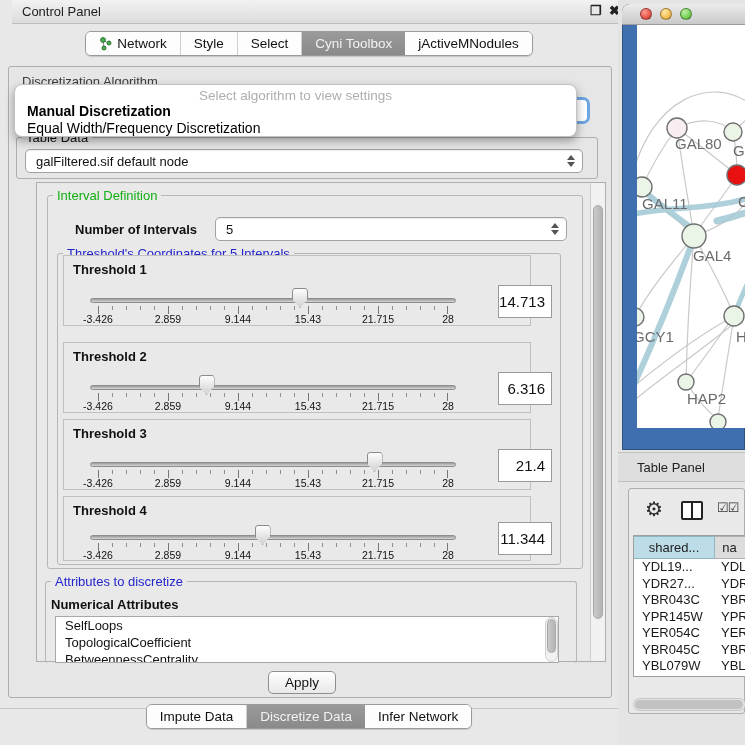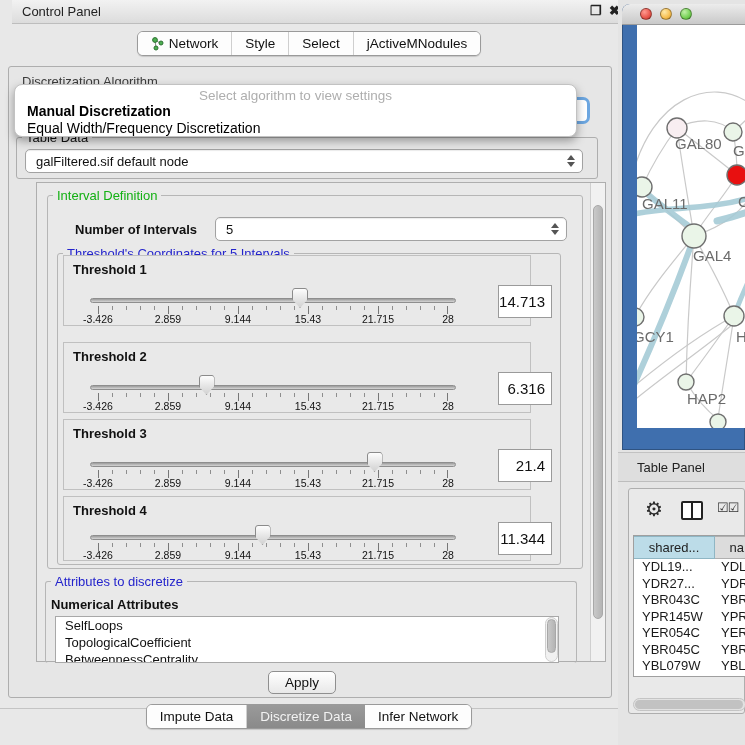--- a/index.html
+++ b/index.html
@@ -78,21 +78,21 @@
   #table-panel-bar span { position:absolute; left:19px; top:7px; font-size:13px; color:#222; }
   #table-panel-box { position:absolute; left:10px; top:488px; width:117px; height:226px; background:#e9e9e9; border:1px solid #aeaeae; border-radius:3px; }
   #tp-toolbar { position:absolute; left:0; top:0; width:100%; height:44px; }
   #gear { position:absolute; left:16px; top:8px; font-size:20px; color:#2c2c2c; }
   #col-icon { position:absolute; left:52px; top:12px; width:22px; height:19px; background:#fff; border:2px solid #222; border-radius:2px; }
   #col-icon::after { content:""; position:absolute; left:8px; top:0; width:2px; height:100%; background:#222; }
   #checks { position:absolute; left:88px; top:11px; font-size:13px; color:#333; letter-spacing:-1px; }
   #tp-table { position:absolute; left:4px; top:46px; width:113px; height:142px; background:#fff; border:1px solid #9f9f9f; border-right:none; overflow:hidden; }
   .tp-header { display:flex; height:23px; font-size:13px; color:#222; }
   .tp-header .c1 { width:81px; background:#bcdce8; border:1px solid #8fb6c4; border-left:none; text-align:center; line-height:21px; }
-  .tp-header .c2 { flex:1; background:#dcdcdc; border-top:1px solid #b0b0b0; border-bottom:1px solid #b0b0b0; text-align:right; line-height:21px; padding-right:2px; }
+  .tp-header .c2 { flex:1; background:#dcdcdc; border-top:1px solid #b0b0b0; border-bottom:1px solid #b0b0b0; text-align:center; line-height:21px; padding-right:2px; }
   .tp-row { display:flex; height:16.5px; font-size:13px; color:#1a1a1a; }
   .tp-row .c1 { width:81px; padding-left:8px; white-space:nowrap; overflow:hidden; }
   .tp-row .c2 { flex:1; padding-left:6px; white-space:nowrap; overflow:hidden; }
   #tp-hscroll { position:absolute; left:4px; top:209px; width:113px; height:13px; background:#e2e2e2; border:1px solid #c4c4c4; border-radius:7px; }
   #tp-hscroll .h-thumb { position:absolute; left:1px; top:1px; width:108px; height:9px; background:#c2c2c2; border-radius:5px; }
 
   svg text { font-family:"Liberation Sans", sans-serif; }
 </style>
 </head>
 <body>
@@ -117,20 +117,23 @@
             <circle cx="10" cy="6" r="2" fill="#4caf50" stroke="#2c7031"></circle>
             <circle cx="5" cy="11" r="2" fill="#4caf50" stroke="#2c7031"></circle>
           </svg>
           <span>Network</span>
         </div>
         <div class="tab">
             <span>Style</span>
           </div>
         <div class="tab">
             <span>Select</span>
+          </div>
+        <div class="tab selected">
+            <span>Cyni Toolbox</span>
           </div>
         <div class="tab">
             <span>jActiveMNodules</span>
           </div>
       </div>
     </div>
 
     <div class="abs gbox" style="left:8px; top:66px; width:604px; height:632px; background:#e6e6e6;"></div>
 
     <span class="abs" style="left:22px; top:74px; font-size:13px; color:#3c3c3c; z-index:30;">Discretization Algorithm</span>

